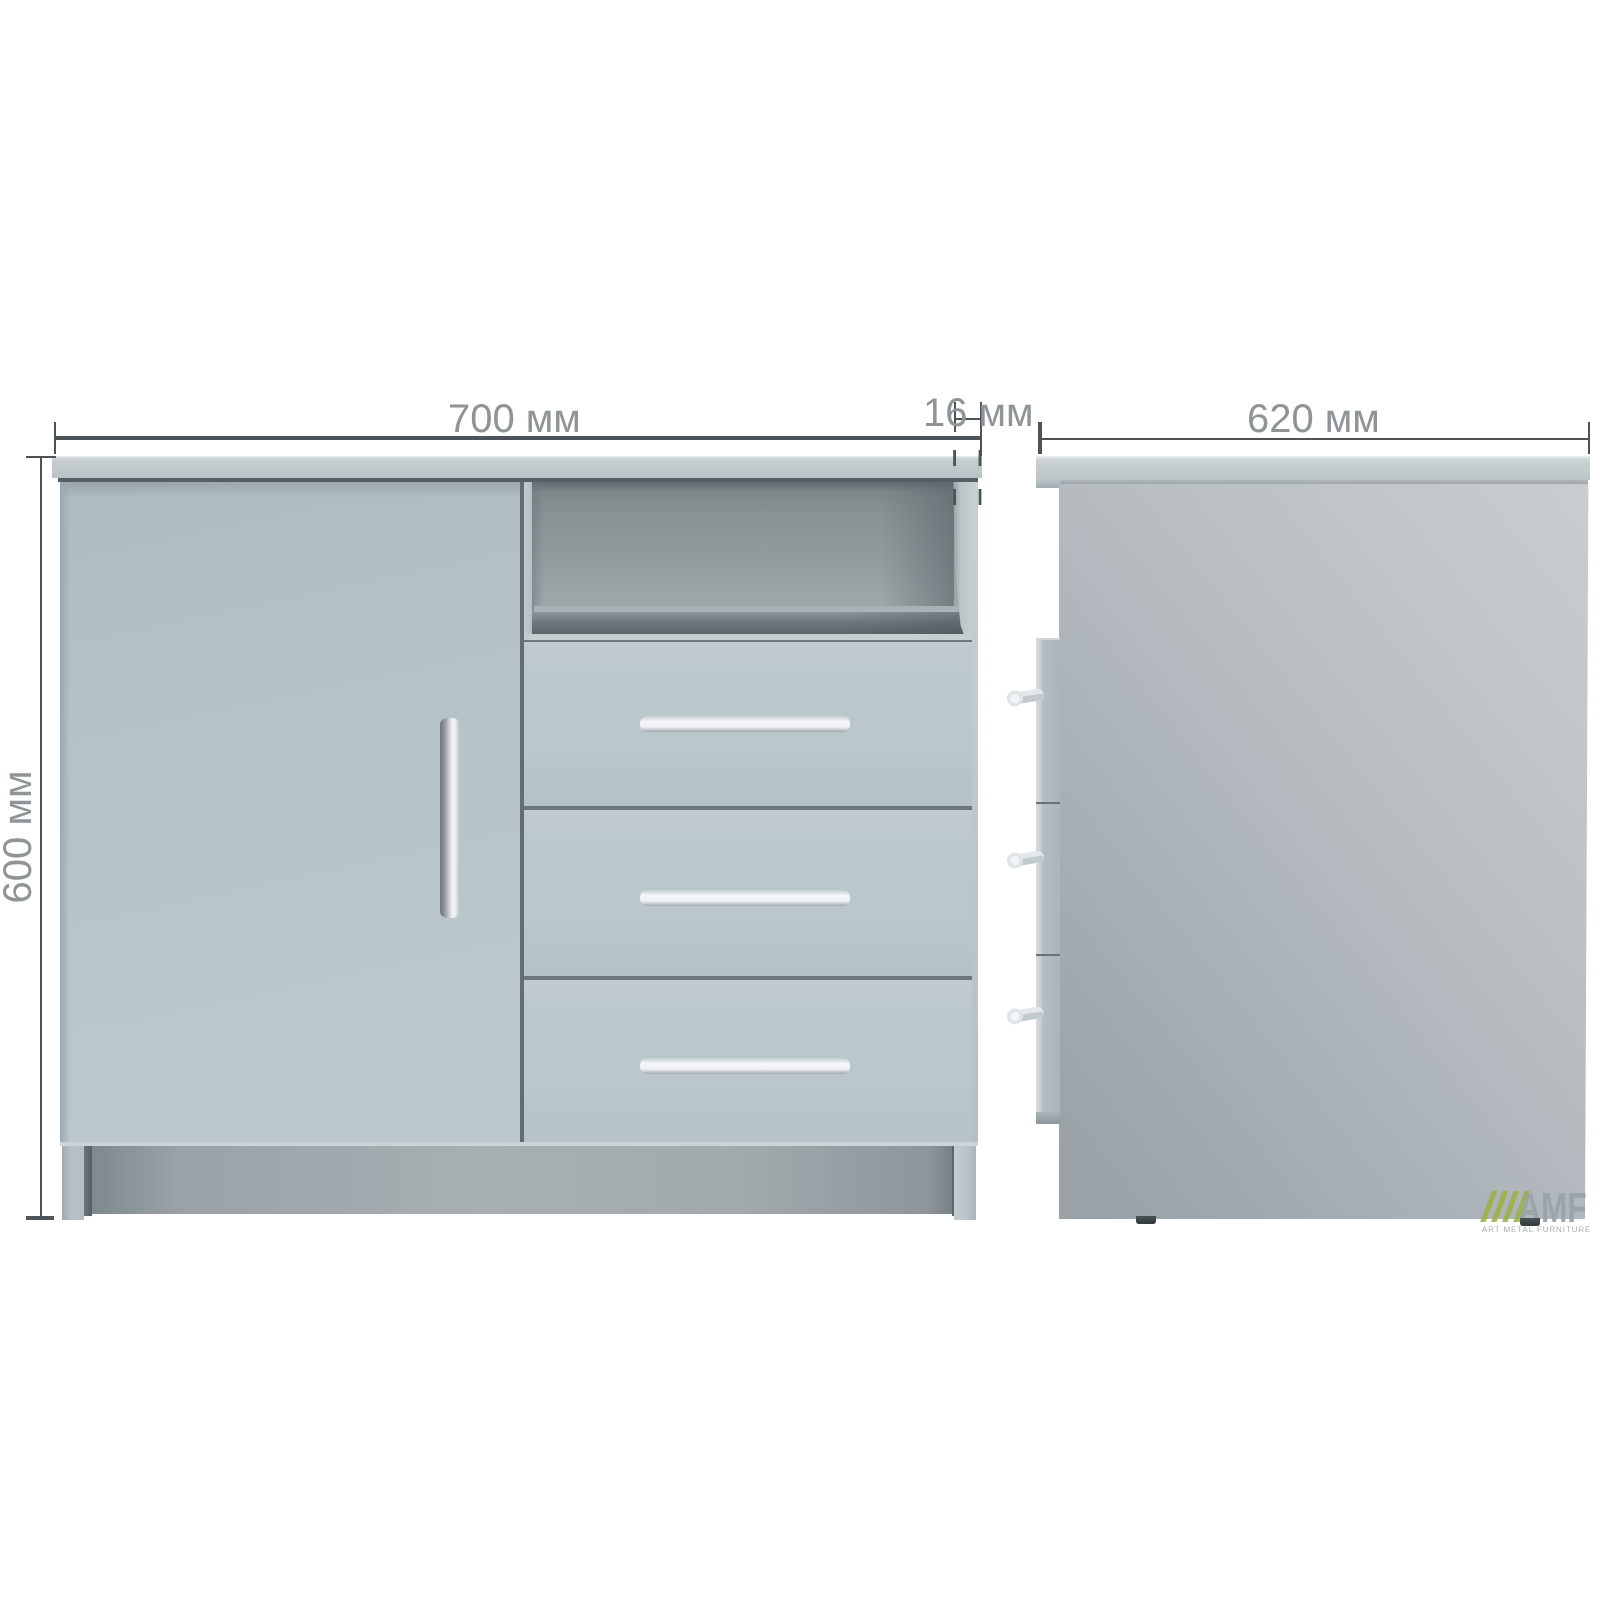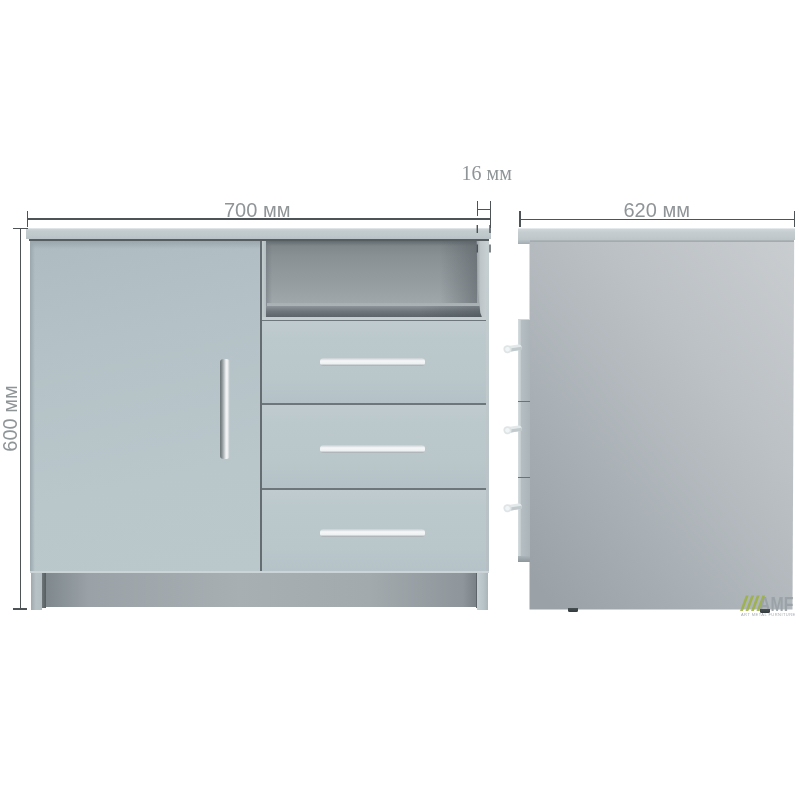--- a/index.html
+++ b/index.html
@@ -124,21 +124,21 @@
   <div class="abs" style="left:13.4px;top:227.5px;width:14.2px;height:1.4px;background:#4e5357;"></div>
 
   <div class="abs" style="left:13.4px;top:608.2px;width:13.6px;height:1.4px;background:#4e5357;"></div>
 
   <div class="dimtext abs" style="left:-40px;top:407px;width:100px;text-align:center;transform:rotate(-90deg);transform-origin:50% 50%;">600 мм</div>
 
   <div class="abs" style="left:477px;top:200.5px;width:1.4px;height:15.8px;background:#4e5357;"></div>
 
   <div class="abs" style="left:478px;top:208.6px;width:12px;height:1.3px;background:#4e5357;"></div>
 
-  <div class="dimtext abs" style="left:461.5px;top:162px;font-family:Liberation Serif, serif;">16 мм</div>
+  <div class="dimtext abs" style="left:461.5px;top:196px;">16 мм</div>
 
   <svg class="abs" style="left:476px;top:225px;" width="16" height="29" viewBox="0 0 16 29">
     <line x1="1.3" y1="0" x2="1.3" y2="29" stroke="#4b5357" stroke-width="1.4" stroke-dasharray="8 11.5"></line>
     <line x1="14" y1="0" x2="14" y2="29" stroke="#4b5357" stroke-width="1.4" stroke-dasharray="8 11.5"></line>
   </svg>
 
   <div class="abs" style="left:519.5px;top:218.8px;width:275px;height:1.4px;background:#4e5357;"></div>
 
   <div class="abs" style="left:519.3px;top:210.9px;width:1.4px;height:15.8px;background:#4e5357;"></div>
 

